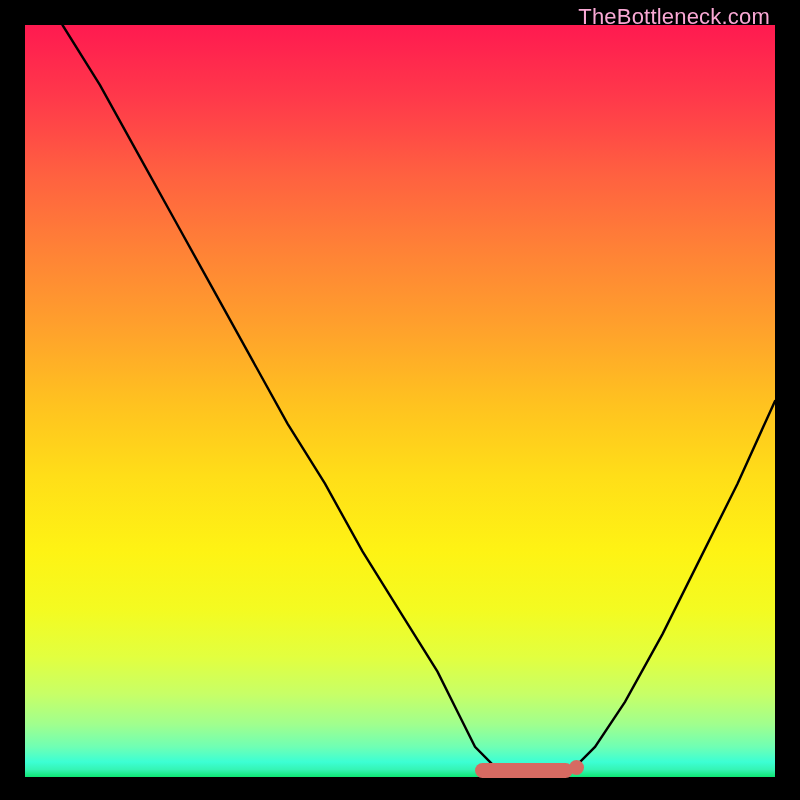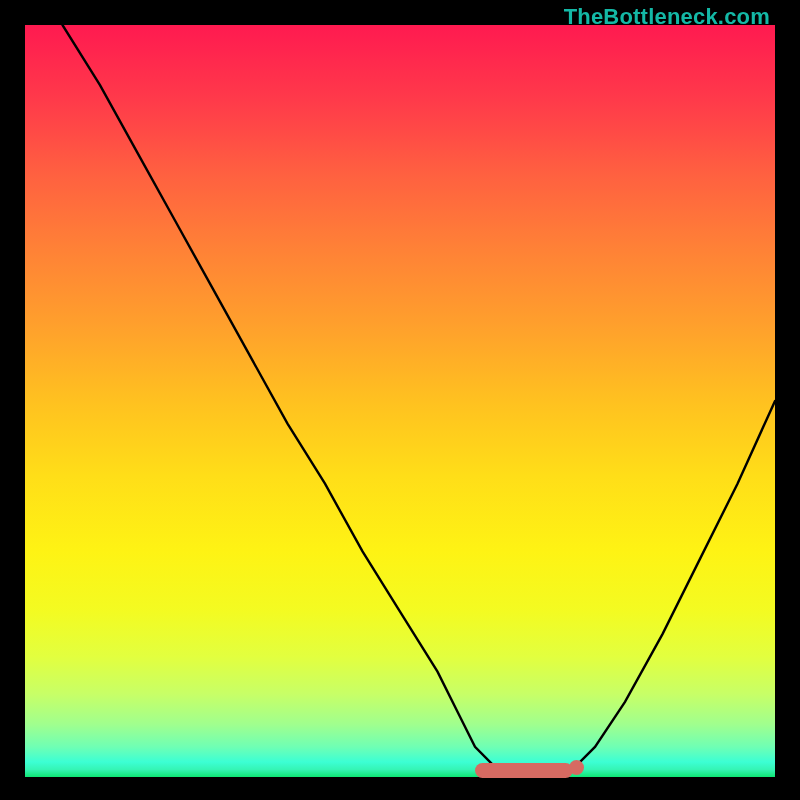--- a/index.html
+++ b/index.html
@@ -1,20 +1,20 @@
 <!DOCTYPE html>
 <html><head>
 <meta charset="utf-8">
 <style>
   body{margin:0;padding:0;background:#000;width:800px;height:800px;position:relative;font-family:Arial,sans-serif}
   .frame{position:absolute;left:25px;top:25px;width:750px;height:752px;background:linear-gradient(to bottom,
     #ff1a50 0%, #ff3a4a 10%, #ff6140 20%, #ff8236 30%, #ffa02c 40%, #ffc120 50%,
     #ffde18 60%, #fef314 70%, #f3fb22 78%, #e2ff3f 84%, #c7ff67 89%, #a0ff8e 93%,
     #6fffb4 96%, #3cffd4 98%, #35f5b5 99%, #0ee674 100%)}
-  .watermark{position:absolute;right:30px;top:4px;color:#14b8a6;font-size:22px;font-weight:700;letter-spacing:.2px}
+  .watermark{position:absolute;right:30px;top:4px;color:#f9a8d4;font-size:22px;font-weight:400;letter-spacing:.2px}
   svg.curve{position:absolute;left:25px;top:25px;width:750px;height:752px}
   .optzone{position:absolute;background:#d66a62;border-radius:10px;height:15px}
   .optdot{position:absolute;width:15px;height:15px;border-radius:50%;background:#d66a62}
 </style>
 </head>
 <body>
 
 <div class="frame"></div>
 
 <div class="watermark">TheBottleneck.com</div>

